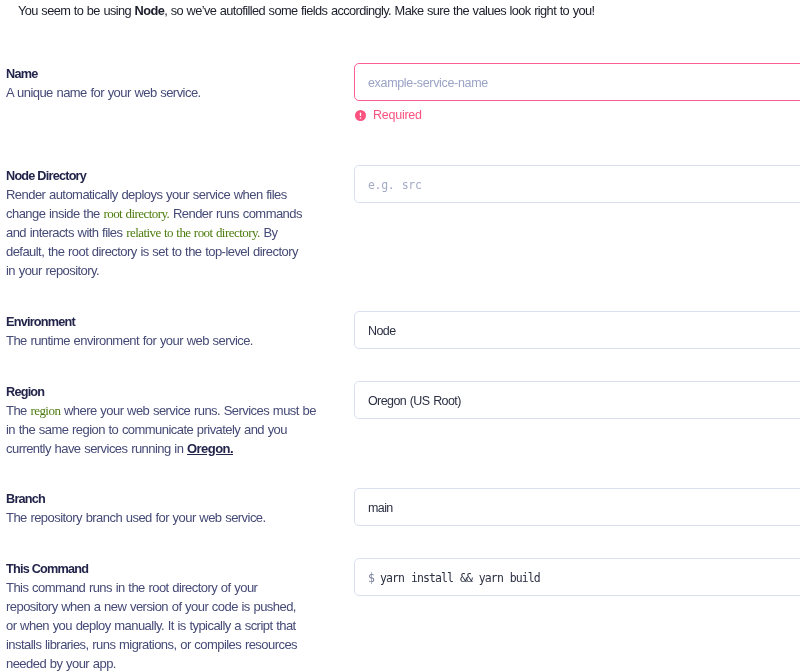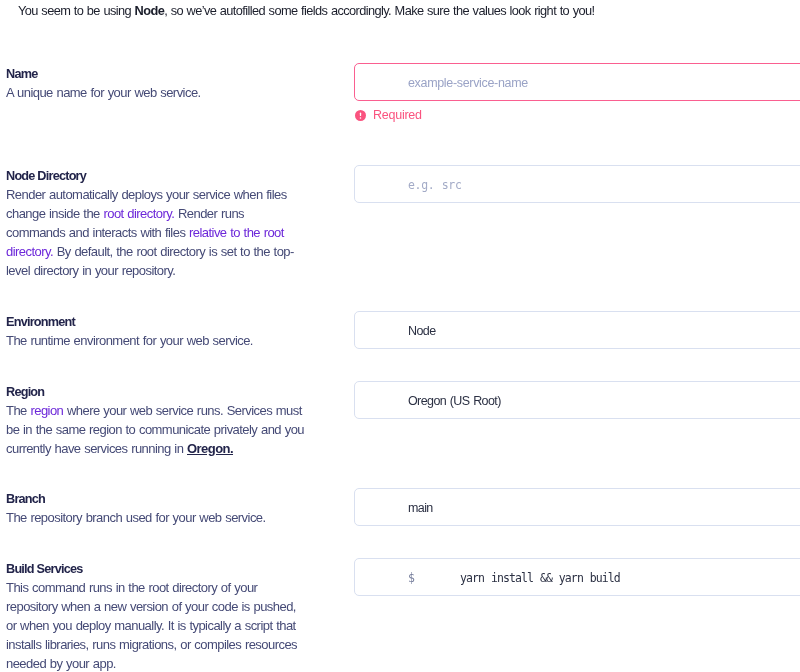--- a/index.html
+++ b/index.html
@@ -9,28 +9,28 @@
 
   .banner{position:absolute;left:18px;top:3px;font-size:12.8px;line-height:16px;
           color:#1b1e2b;letter-spacing:-0.6px;word-spacing:0.6px;white-space:nowrap;}
   .banner b{font-weight:700;}
 
   .field-row{position:absolute;left:0;width:800px;}
   .label-col{position:absolute;left:6px;top:2.7px;width:299px;}
   .label-col.wide{width:310px;}
   .f-title{font-size:12.7px;font-weight:700;color:#22244a;line-height:16px;letter-spacing:-0.78px;}
   .f-desc{font-size:13px;color:#454a76;line-height:19px;letter-spacing:-0.55px;word-spacing:0.6px;margin-top:1px;}
-  .f-desc .lk{color:#6d28d9;}
+  .f-desc .lk{color:#4d7c0f;font-family:Liberation Serif, serif;}
   .f-desc b{font-weight:700;color:#22244a;text-decoration:underline;}
 
   .input-col{position:absolute;left:354px;top:0;}
   .inp{width:470px;height:38px;box-sizing:border-box;border:1px solid #d9e0f0;
        border-radius:5px;background:#fff;display:flex;align-items:center;
        padding:0 13px;font-size:12.5px;color:#2b3043;letter-spacing:-0.6px;word-spacing:0.8px;}
-  .inp > *{position:relative;top:1px;margin-left:40px;}
+  .inp > *{position:relative;top:1px;}
   .inp.err{border-color:#fa5f90;}
   .inp .ph{color:#9aa3c6;letter-spacing:-0.33px;}
   .mono{font-family:"DejaVu Sans Mono",monospace;font-size:11.5px;letter-spacing:-0.9px;}
   .mono .ph{color:#a3abc7;}
   .dollar{color:#767e9c;margin-right:6px;}
 
   .err-msg{display:flex;align-items:center;margin-top:7px;font-size:12.5px;
            color:#fa537f;letter-spacing:-0.25px;}
   .err-ic{width:11px;height:11px;margin-right:7px;margin-left:1px;flex:none;display:block;}
 </style>
@@ -104,21 +104,21 @@
     </div>
     <div class="input-col">
       <div class="inp">
           <span>main</span>
         </div>
     </div>
   </div>
 
   <div class="field-row" style="top:558px">
     <div class="label-col">
-      <div class="f-title">Build Services</div>
+      <div class="f-title">This Command</div>
       <div class="f-desc">This command runs in the root directory of your repository when a new version of your code is pushed, or when you deploy manually. It is typically a script that installs libraries, runs migrations, or compiles resources needed by your app.</div>
     </div>
     <div class="input-col">
       <div class="inp mono">
           <span class="dollar">$</span>
           <span>yarn install &amp;&amp; yarn build</span>
         </div>
     </div>
   </div>
 

